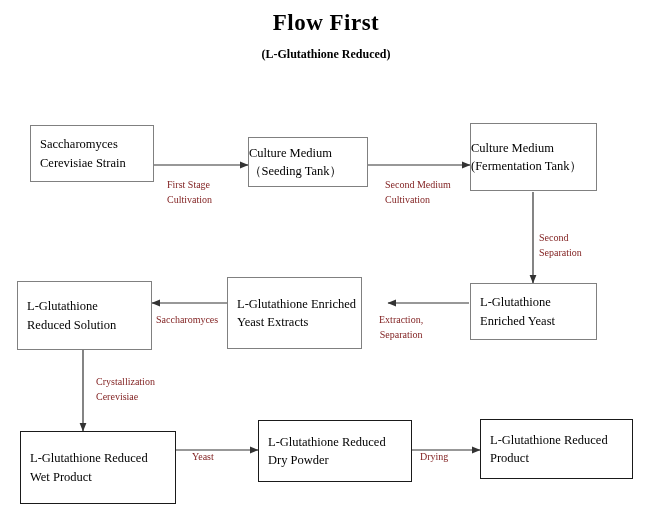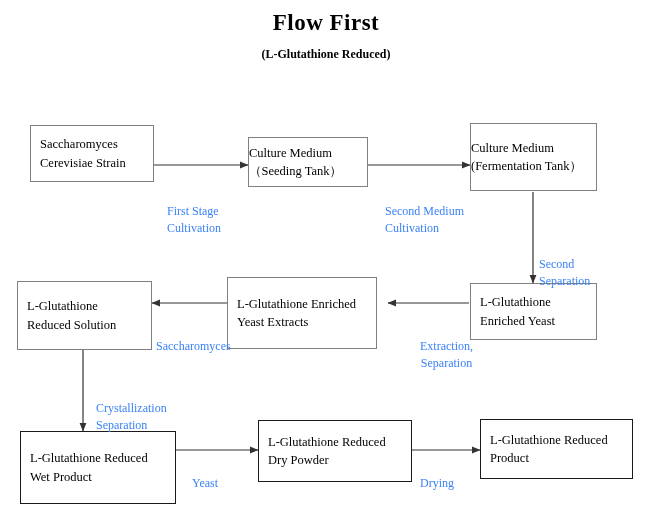--- a/index.html
+++ b/index.html
@@ -51,25 +51,24 @@
     padding-right: 4px;
     white-space: pre-line;
   }
   .node.center .txt {
     width: 100%;
     padding-left: 0;
     padding-right: 0;
   }
   .edge-label {
     position: absolute;
-    font-size: 12px;
+    font-size: 10px;
     line-height: 1.45;
     white-space: pre-line;
-    color: #3b82f6;
-    margin-top: 25px;
+    color: #7f1d1d;
   }
   .edge-label.ctr { text-align: center; }
   svg.wires {
     position: absolute;
     left: 0;
     top: 0;
     width: 652px;
     height: 515px;
     overflow: visible;
   }
@@ -116,21 +115,21 @@
   <div class="node center" style="left:470px; top:123px; width:127px; height:68px;">
     <span class="txt">Culture Medium
 (Fermentation Tank）</span>
   </div>
 
   <div class="node" style="left:470px; top:283px; width:127px; height:57px;">
     <span class="txt">L-Glutathione
 Enriched Yeast</span>
   </div>
 
-  <div class="node" style="left:227px; top:277px; width:150px; height:72px;">
+  <div class="node" style="left:227px; top:277px; width:135px; height:72px;">
     <span class="txt">L-Glutathione Enriched
 Yeast Extracts</span>
   </div>
 
   <div class="node" style="left:17px; top:281px; width:135px; height:69px;">
     <span class="txt">L-Glutathione
 Reduced Solution</span>
   </div>
 
   <div class="node dark" style="left:20px; top:431px; width:156px; height:73px;">
@@ -150,25 +149,25 @@
 
   <div class="edge-label" style="left:167px; top:178px;">First Stage
 Cultivation</div>
 
   <div class="edge-label" style="left:385px; top:178px;">Second Medium
 Cultivation</div>
 
   <div class="edge-label" style="left:539px; top:231px;">Second
 Separation</div>
 
-  <div class="edge-label ctr" style="left:420px; top:313px;text-align:center;">Extraction,
+  <div class="edge-label ctr" style="left:379px; top:313px;text-align:center;">Extraction,
 Separation</div>
 
   <div class="edge-label" style="left:156px; top:313px;">Saccharomyces</div>
 
   <div class="edge-label" style="left:96px; top:375px;">Crystallization
-Separation</div>
+Cerevisiae</div>
 
   <div class="edge-label" style="left:192px; top:450px;">Yeast</div>
 
   <div class="edge-label" style="left:420px; top:450px;">Drying</div>
 
 </div>
 
 </body></html>

